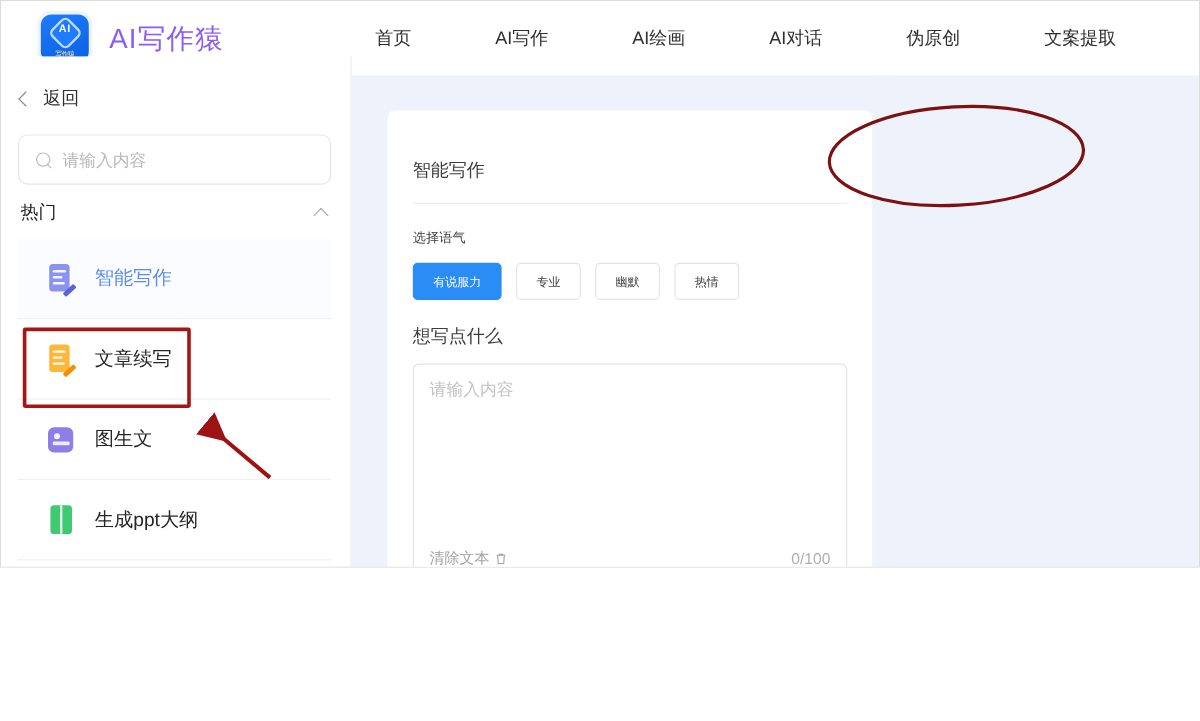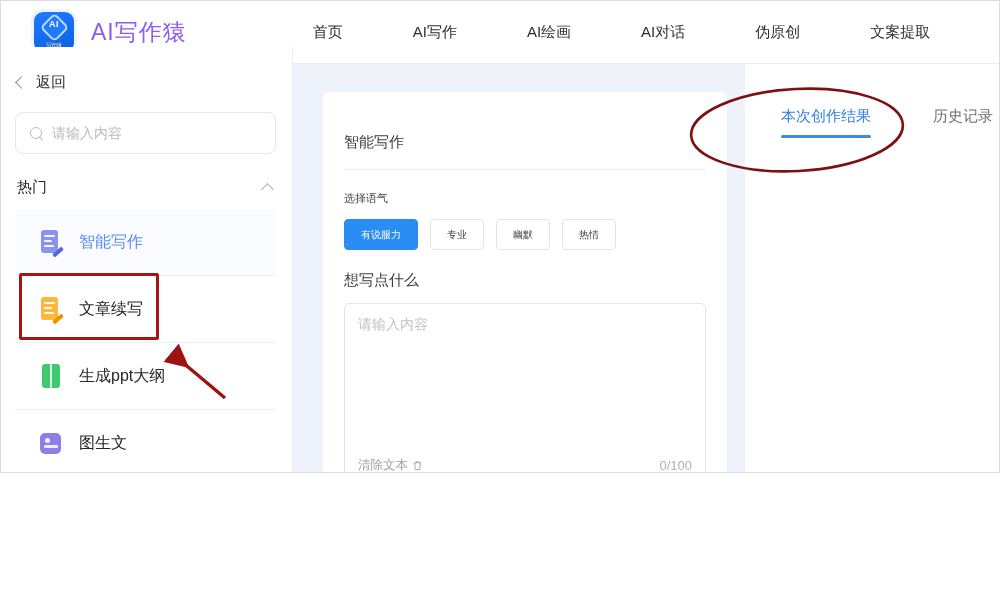--- a/index.html
+++ b/index.html
@@ -107,21 +107,21 @@
   }
   .search-input {
     border: 0; outline: 0; margin-left: 9px; flex: 1;
     font-size: 14px; color: #3a3a3a; background: transparent;
     font-family: inherit;
   }
   .search-input::placeholder { color: #b9b9b9; }
 
   .group-head {
     display: flex; align-items: center; justify-content: space-between;
-    margin: 24px 20px 0 16px; cursor: pointer;
+    margin: 14px 20px 0 16px; cursor: pointer;
   }
   .group-title { font-size: 15px; color: #1f1f1f; }
   .caret-up {
     width: 9px; height: 9px;
     border-left: 1.5px solid #a9a9a9;
     border-top: 1.5px solid #a9a9a9;
     transform: rotate(45deg);
     margin-top: 4px;
   }
 
@@ -333,33 +333,33 @@
           <span class="line" style="left:7px;top:7px;width:11px;"></span>
           <span class="line" style="left:7px;top:12px;width:8px;"></span>
           <span class="line" style="left:7px;top:17px;width:10px;"></span>
           <span class="pen" style="background:#f09000;"></span>
         </span>
         <span class="mi-label">文章续写</span>
       </div>
 
       <div class="menu-item">
         <span class="mi-icon">
-          <span class="page" style="background:#3fca72;left:5px;width:18px;height:24px;top:2px;border-radius:3px;"></span>
-          <span class="line" style="left:13px;top:2px;width:2px;height:24px;background:#ffffff;opacity:.85;"></span>
-        </span>
-        <span class="mi-label">生成ppt大纲</span>
-      </div>
-
-      <div class="menu-item">
-        <span class="mi-icon">
           <span class="page" style="background:#8d7ee8;left:3px;width:21px;height:21px;top:4px;border-radius:5px;"></span>
           <span class="line" style="left:7px;top:16px;width:14px;height:3px;background:#ffffff;opacity:.85;"></span>
           <span class="line" style="left:8px;top:9px;width:5px;height:5px;border-radius:50%;background:#ffffff;opacity:.9;"></span>
         </span>
         <span class="mi-label">图生文</span>
+      </div>
+
+      <div class="menu-item">
+        <span class="mi-icon">
+          <span class="page" style="background:#3fca72;left:5px;width:18px;height:24px;top:2px;border-radius:3px;"></span>
+          <span class="line" style="left:13px;top:2px;width:2px;height:24px;background:#ffffff;opacity:.85;"></span>
+        </span>
+        <span class="mi-label">生成ppt大纲</span>
       </div>
 
       <div class="menu-item">
         <span class="mi-icon">
           <span class="page" style="background:#5a9ef5;"></span>
           <span class="line" style="left:7px;top:7px;width:11px;"></span>
           <span class="line" style="left:7px;top:12px;width:8px;"></span>
           <span class="line" style="left:7px;top:17px;width:10px;"></span>
           <span class="pen" style="background:#3b7fd6;"></span>
         </span>
@@ -394,26 +394,20 @@
             </svg>
           </span>
           <span class="counter">0/100</span>
         </div>
         <span class="resize-grip"></span>
       </div>
     </div>
 
     <div class="gap-strip"></div>
 
-    <div class="result-panel">
-      <div class="tabs">
-        <span class="tab active">本次创作结果</span>
-        <span class="tab">历史记录</span>
-      </div>
-    </div>
 
   </div>
 
   <div class="anno-box"></div>
 
   <svg class="anno-arrow" width="90" height="75" viewBox="0 0 90 75">
     <defs>
       <marker id="ah" markerWidth="7" markerHeight="7" refX="5.5" refY="3.5" orient="auto">
         <path d="M7,0 L0,3.5 L7,7 z" fill="#9d1212"></path>
       </marker>

